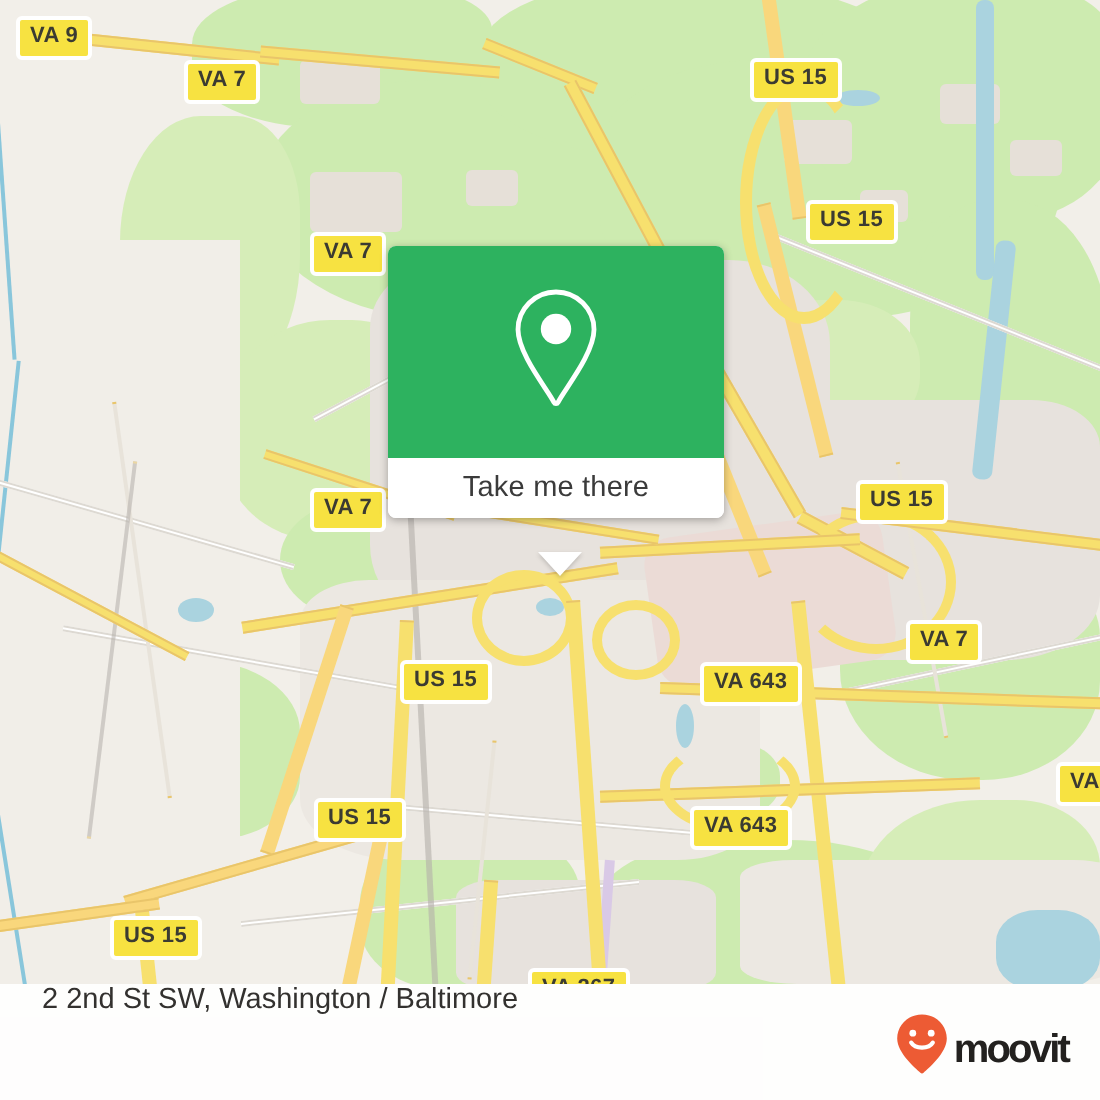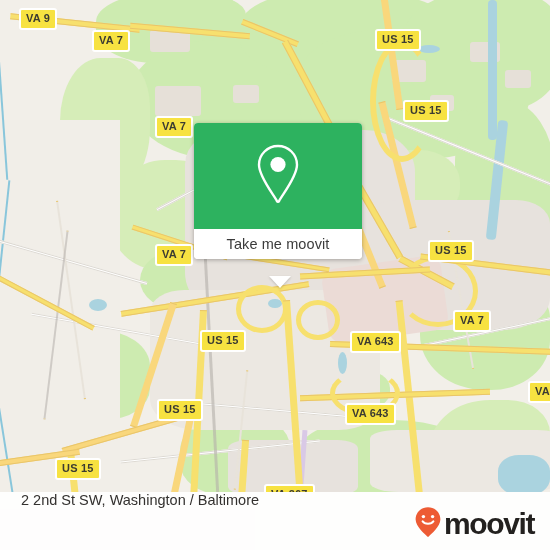--- a/index.html
+++ b/index.html
@@ -86,21 +86,21 @@
   #footer{
     position:absolute;left:0;top:492px;width:550px;height:58px;
     background:rgba(255,255,255,.90);
     display:flex;
   }
   #footer-address{
     font-size:14.5px;color:#33312f;white-space:nowrap;
     margin-left:21px;
   }
   #brand{position:absolute;right:16px;top:14px;display:flex;align-items:center;gap:2px;}
-  #brand-wordmark{font-size:30px;font-weight:bold;color:#23211f;letter-spacing:-1.4px;line-height:30px;}
+  #brand-wordmark{font-size:20px;font-weight:bold;color:#23211f;letter-spacing:-1.4px;line-height:30px;}
 </style>
 </head>
 <body>
 
 <div id="root">
 
   <div id="map">
 
     <div class="layer" style="background:#f2efe9;"></div>
 
@@ -213,21 +213,21 @@
       <div class="road" style="left:-10px;top:300px;width:110px;height:5px;transform:rotate(28deg);"></div>
       <div class="road" style="left:240px;top:440px;width:7px;height:60px;transform:rotate(4deg);"></div>
       <div class="road" style="left:70px;top:455px;width:7px;height:48px;transform:rotate(-6deg);"></div>
       <div class="road" style="left:195px;top:310px;width:7px;height:190px;transform:rotate(3deg);"></div>
 
       <div class="road" style="left:130px;top:240px;width:100px;height:5px;transform:rotate(18deg);"></div>
       <div class="road" style="left:210px;top:258px;width:120px;height:5px;transform:rotate(9deg);"></div>
     </div>
 
     <div class="layer" id="shield-layer">
-        <div class="shield" style="left: 19px; top: 8px;">VA 9</div>
+        <div class="shield" style="left: 8px; top: 8px;">VA 9</div>
         <div class="shield" style="left: 92px; top: 30px;">VA 7</div>
         <div class="shield" style="left: 375px; top: 29px;">US 15</div>
         <div class="shield" style="left: 403px; top: 100px;">US 15</div>
         <div class="shield" style="left: 155px; top: 116px;">VA 7</div>
         <div class="shield" style="left: 155px; top: 244px;">VA 7</div>
         <div class="shield" style="left: 428px; top: 240px;">US 15</div>
         <div class="shield" style="left: 453px; top: 310px;">VA 7</div>
         <div class="shield" style="left: 200px; top: 330px;">US 15</div>
         <div class="shield" style="left: 350px; top: 331px;">VA 643</div>
         <div class="shield" style="left: 345px; top: 403px;">VA 643</div>
@@ -240,21 +240,21 @@
     <div id="callout">
       <div id="callout-top" style="background: rgb(45, 178, 95);">
         <span>
           <svg width="48" height="62" viewBox="0 0 48 62" fill="none" aria-hidden="true">
             <path d="M24 3 C13.5 3 5 11.4 5 21.8 C5 34 20 52 23 58.2 C23.4 59 24.6 59 25 58.2 C28 52 43 34 43 21.8 C43 11.4 34.5 3 24 3 Z" stroke="#ffffff" stroke-width="2.4" fill="none"></path>
             <circle cx="24" cy="21.5" r="7.6" fill="#ffffff"></circle>
           </svg>
         </span>
       </div>
       <div id="callout-bottom">
-        <span id="callout-label">Take me moovit</span>
+        <span id="callout-label">Take me there</span>
       </div>
       <div id="callout-tail"></div>
     </div>
 
   </div>
 
   <div id="footer">
     <span id="footer-address">2 2nd St SW, Washington / Baltimore</span>
     <div id="brand">
       <span>

